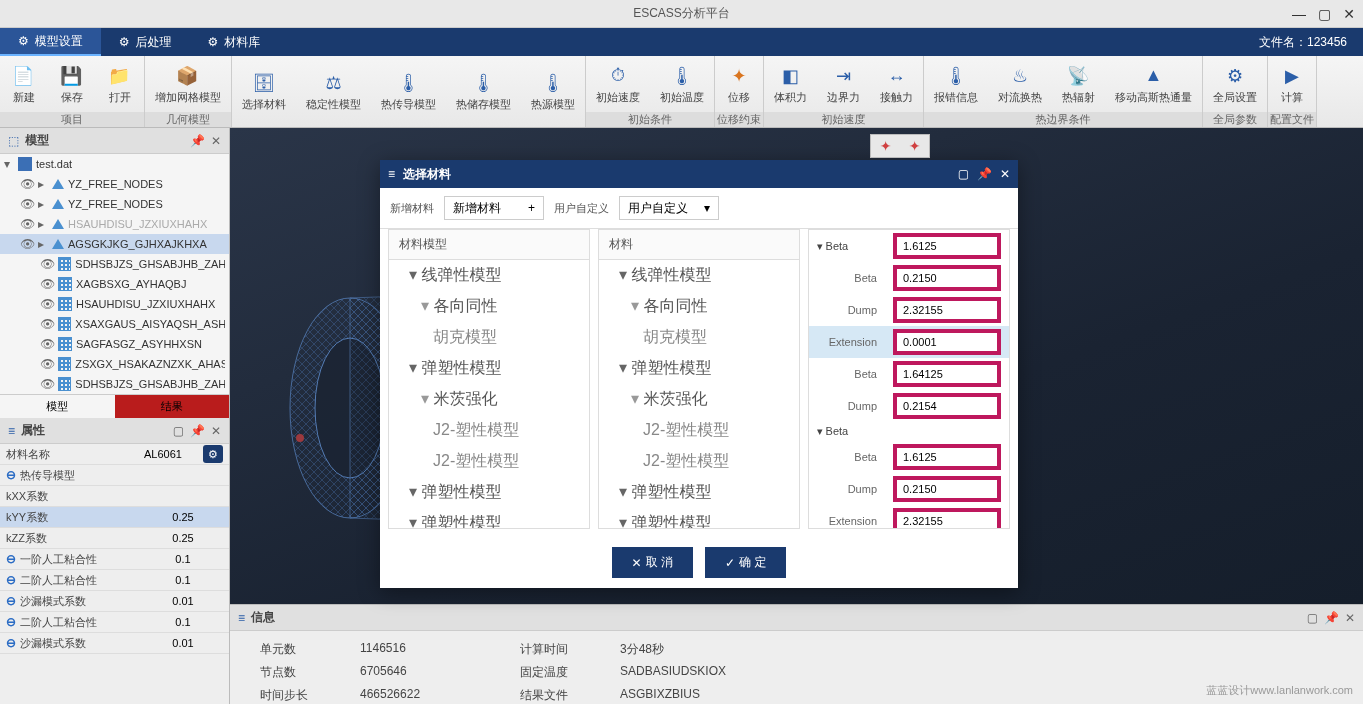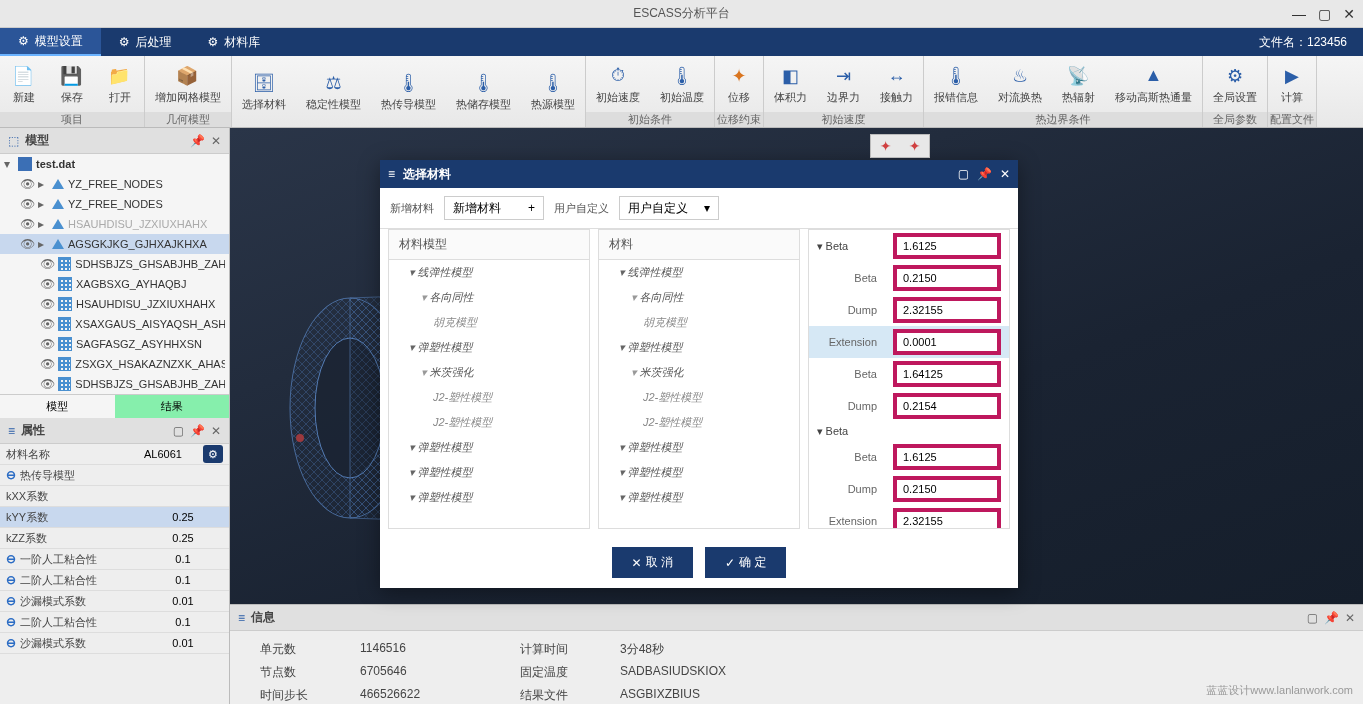--- a/index.html
+++ b/index.html
@@ -30,21 +30,21 @@
 .trow{display:flex;align-items:center;height:20px;padding:0 4px;gap:4px;}
 .trow.sel{background:#c8d8ee;}
 .trow .eye{width:14px;color:#666;}
 .trow .exp{width:10px;color:#666;}
 .trow .ticon{width:14px;height:14px;display:inline-block;}
 .ticon.cube{background:#3b6fb5;}
 .ticon.tri{width:0;height:0;border-left:6px solid transparent;border-right:6px solid transparent;border-bottom:10px solid #4a90d0;}
 .ticon.grid{background:linear-gradient(90deg,#4a90d0 50%,transparent 50%),linear-gradient(#4a90d0 50%,transparent 50%);background-size:4px 4px;border:1px solid #4a90d0;}
 .trow .tlbl{font-size:11px;color:#333;white-space:nowrap;overflow:hidden;}
 .tree-tabs{display:flex;border-top:1px solid #ccc;}
-.tree-tabs span{flex:1;text-align:center;padding:4px;background:#86efac;cursor:pointer;font-size:11px;}
+.tree-tabs span{flex:1;text-align:center;padding:4px;background:#b91c1c;cursor:pointer;font-size:11px;}
 .tree-tabs span.active{background:#f5f5f5;}
 .props{flex:1;overflow:auto;}
 .prow{display:flex;align-items:center;height:21px;border-bottom:1px solid #ddd;padding:0 6px;}
 .prow .pk{flex:1;font-size:11px;color:#444;display:flex;align-items:center;gap:4px;}
 .prow .pv{width:80px;text-align:center;font-size:11px;}
 .prow.sel{background:#c8d8ee;}
 .prow .gear{width:20px;height:18px;background:#1a3a6e;color:#fff;text-align:center;border-radius:3px;font-size:11px;line-height:18px;}
 .prow .minus{color:#2b6cc4;font-weight:bold;}
 .canvas{flex:1;background:linear-gradient(160deg,#2a3548 0%,#1a2332 60%,#151e2b 100%);position:relative;overflow:hidden;}
 .mesh-shape{position:absolute;left:40px;top:140px;width:480px;height:280px;opacity:0.7;}
@@ -56,21 +56,21 @@
 .dlg-hdr{height:28px;background:#1a3a6e;color:#fff;display:flex;align-items:center;padding:0 8px;gap:8px;}
 .dlg-hdr .dtitle{flex:1;font-weight:bold;}
 .dlg-hdr .dbtns span{margin-left:8px;cursor:pointer;}
 .dlg-toolbar{padding:8px 10px;display:flex;align-items:center;gap:10px;border-bottom:1px solid #ddd;}
 .dlg-toolbar label{font-size:11px;color:#555;}
 .dlg-toolbar .combo{border:1px solid #ccc;height:24px;padding:0 8px;display:flex;align-items:center;min-width:100px;justify-content:space-between;}
 .dlg-body{display:flex;gap:8px;padding:0 8px 8px;}
 .dlg-col{flex:1;border:1px solid #ddd;display:flex;flex-direction:column;max-height:300px;}
 .dlg-col-hdr{padding:6px 10px;color:#555;background:#fafafa;border-bottom:1px solid #ddd;}
 .dlg-col-body{flex:1;overflow-y:auto;}
-.dlg-item{padding:5px 10px 5px 20px;font-size:11px;color:#555;cursor:pointer;font-style:italic;}
+.dlg-item{padding:5px 10px 5px 20px;font-size:16px;color:#555;cursor:pointer;}
 .dlg-item.h1::before{content:"▾ ";color:#666;}
 .dlg-item.h2{padding-left:32px;}
 .dlg-item.h2::before{content:"▾ ";color:#999;}
 .dlg-item.leaf{padding-left:44px;color:#888;}
 .dlg-param{display:flex;align-items:center;padding:3px 8px;gap:8px;}
 .dlg-param.sel{background:#d6e8f5;}
 .dlg-param .pn{flex:1;text-align:right;font-size:11px;color:#666;padding-right:8px;}
 .dlg-param .pvl{width:108px;border:4px solid #be185d;padding:3px 6px;font-size:11px;background:#fff;}
 .dlg-param.grp .pn{text-align:left;color:#444;}
 .dlg-param.grp .pn::before{content:"▾ ";}
@@ -233,21 +233,21 @@
   <div class="leftpanel">
     <div class="panel-hdr">
       <span class="phicon">⬚</span>
       <span class="phlbl">模型</span>
       <span class="phbtns"><span>📌</span><span>✕</span></span>
     </div>
     <div class="tree" id="tree">
         <div class="trow">
           <span class="exp">▾</span>
           <span class="ticon cube"></span>
-          <span class="tlbl" style="font-weight:bold">test.dat</span>
+          <span class="tlbl" style="font-weight:normal">test.dat</span>
         </div>
         <div class="trow" style="padding-left: 20px;">
           <span class="eye">👁</span>
           <span class="exp">▸</span>
           <span class="ticon tri"></span>
           <span class="tlbl">YZ_FREE_NODES</span>
         </div>
         <div class="trow" style="padding-left: 20px;">
           <span class="eye">👁</span>
           <span class="exp">▸</span>

